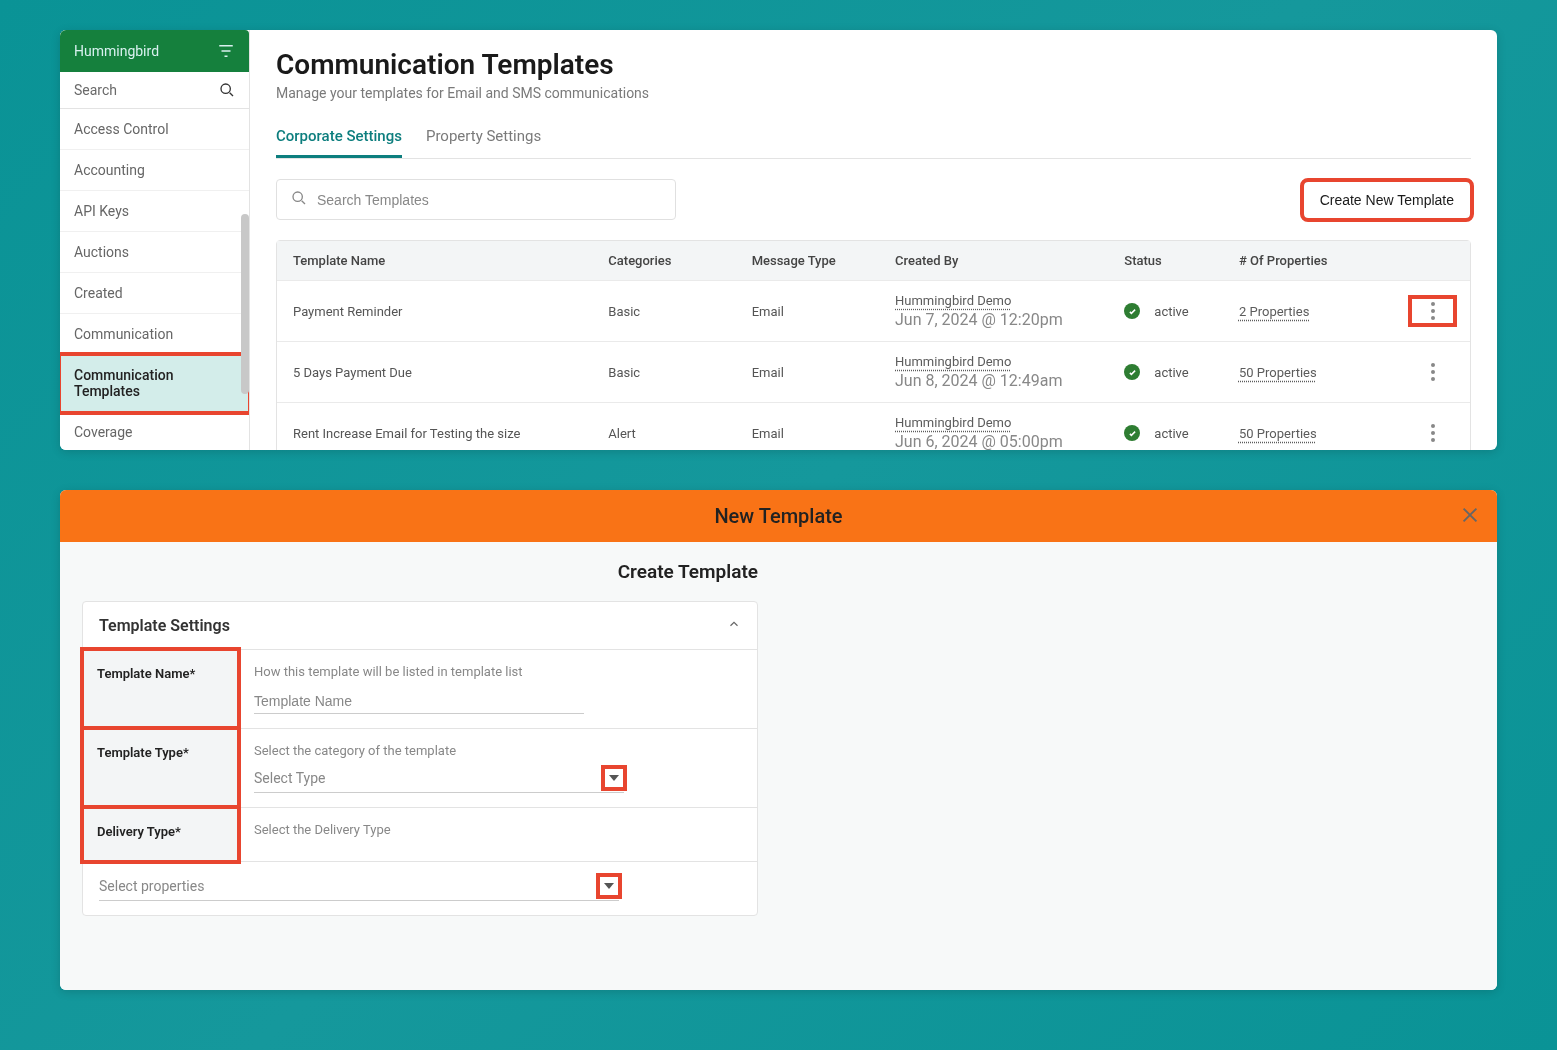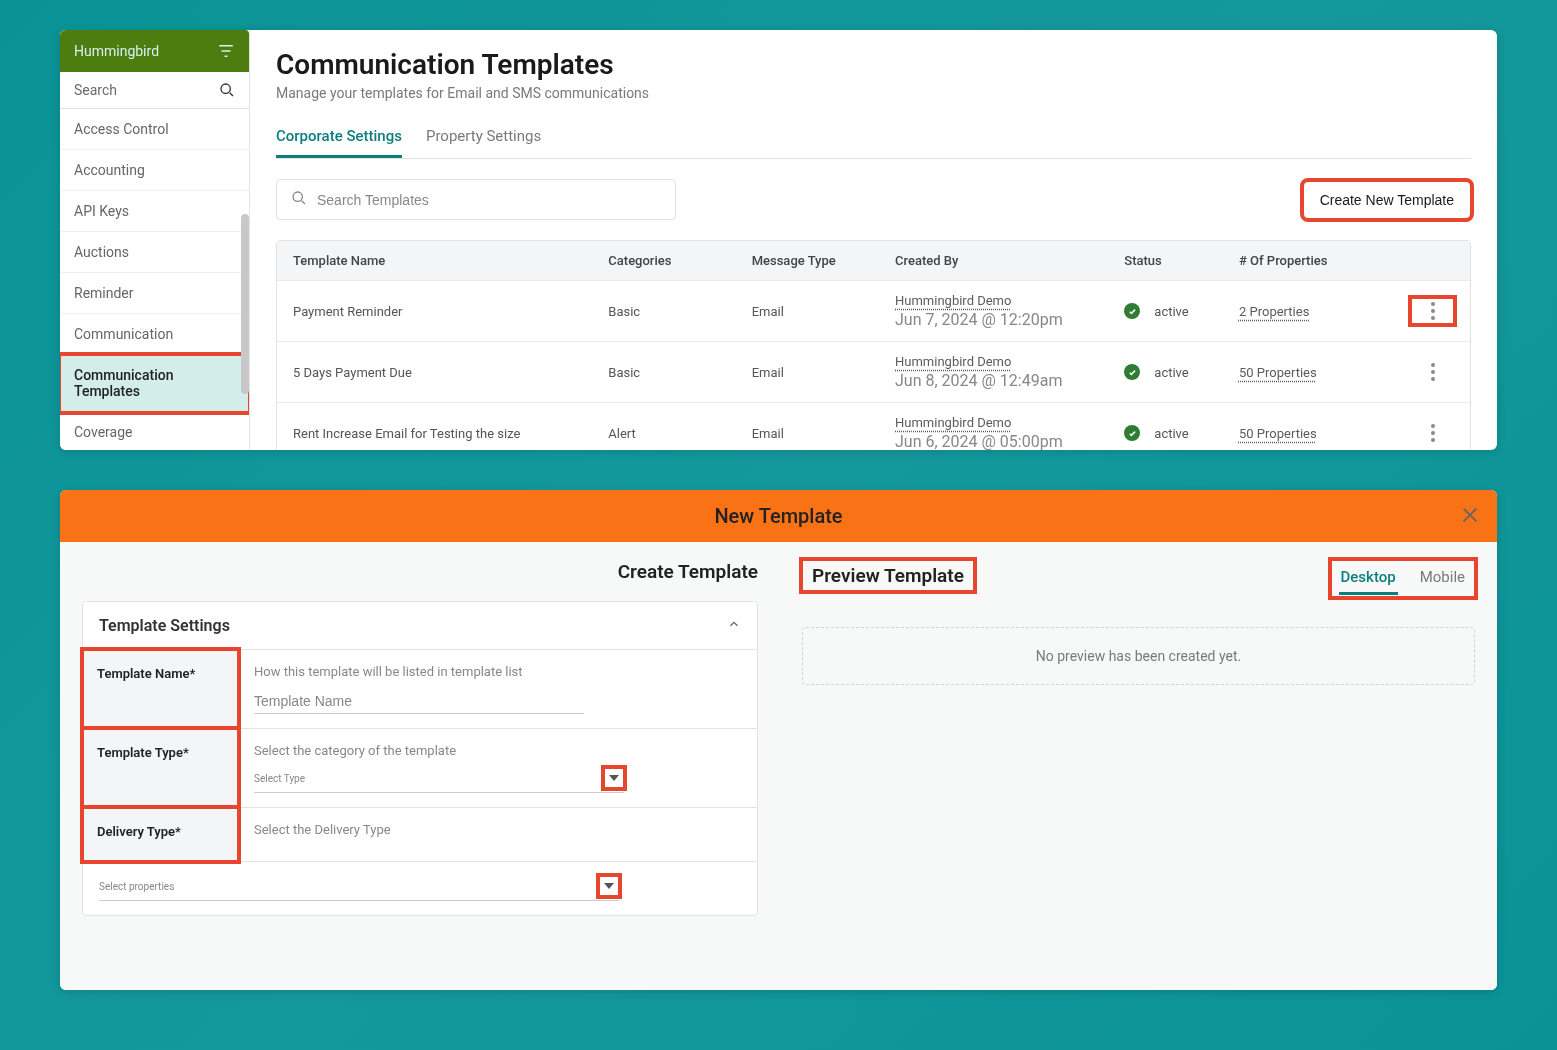--- a/index.html
+++ b/index.html
@@ -14,21 +14,21 @@
 }
 .panel {
   background: #fff;
   border-radius: 6px;
   box-shadow: 0 2px 10px rgba(0,0,0,0.15);
   overflow: hidden;
 }
 .top-panel { display: flex; height: 420px; margin-bottom: 40px; }
 .sidebar { width: 190px; border-right: 1px solid #e3e3e3; display: flex; flex-direction: column; background: #fff; position: relative; }
 .sidebar-header {
-  background: #4d7c0f;
+  background: #15803d;
   color: #d9f1f0;
   padding: 12px 14px;
   display: flex;
   align-items: center;
   justify-content: space-between;
   border-radius: 4px 4px 0 0;
 }
 .sidebar-header-title { font-size: 14px; }
 .filter-icon { width: 18px; height: 18px; display: flex; align-items: center; justify-content: center; }
 .sidebar-search {
@@ -149,21 +149,21 @@
 .setting-hint { color: #888; font-size: 13px; margin-bottom: 10px; }
 .setting-input {
   width: 330px; border: none; border-bottom: 1px solid #ccc;
   font-size: 14px; padding: 4px 0; outline: none; color: #333;
 }
 .setting-input::placeholder { color: #888; }
 .select-line {
   display: flex; justify-content: space-between; align-items: center;
   width: 370px; border-bottom: 1px solid #ccc; padding-bottom: 4px;
 }
-.select-text { color: #888; font-size: 10px; }
+.select-text { color: #888; font-size: 14px; }
 .select-wide { width: 520px; }
 .caret-btn {
   width: 20px; height: 20px; display: flex; align-items: center; justify-content: center;
   background: #fff; border: 1px solid #ccc; cursor: pointer;
 }
 .caret-btn.nobord { border: none; }
 .caret { width: 0; height: 0; border-left: 5px solid transparent; border-right: 5px solid transparent; border-top: 6px solid #555; }
 
 .preview-tabs { display: flex; gap: 20px; }
 .preview-tab { padding: 6px 2px; font-size: 15px; color: #7a7a7a; cursor: pointer; }
@@ -195,21 +195,21 @@
             <circle cx="10" cy="10" r="7"></circle>
             <path d="M21 21l-5-5"></path>
           </svg>
       </span>
     </div>
     <div class="sidebar-items">
       <div class="sidebar-item">Access Control</div>
       <div class="sidebar-item">Accounting</div>
       <div class="sidebar-item">API Keys</div>
       <div class="sidebar-item">Auctions</div>
-      <div class="sidebar-item">Reminder</div>
+      <div class="sidebar-item">Created</div>
       <div class="sidebar-item">Communication</div>
       <div class="sidebar-item active highlight-box">Communication Templates</div>
       <div class="sidebar-item">Coverage</div>
       <div class="sidebar-scrollbar"></div>
     </div>
   </div>
 
   <div class="main-area">
     <div class="page-title">Communication Templates</div>
     <div class="page-subtitle">Manage your templates for Email and SMS communications</div>
@@ -382,24 +382,14 @@
               <span class="select-text">Select properties</span>
               <span class="caret-btn nobord highlight-box">
                   <span class="caret"></span>
                 </span>
             </div>
           </div>
         </div>
       </div>
     </div>
 
-    <div class="right-col">
-      <div class="preview-heading-row">
-        <span class="section-heading highlight-box" style="padding:4px 10px">Preview Template</span>
-        <div class="preview-tabs highlight-box" style="padding:2px 8px">
-          <div class="preview-tab active">Desktop</div>
-          <div class="preview-tab">Mobile</div>
-        </div>
-      </div>
-      <div class="preview-box">No preview has been created yet.</div>
-    </div>
   </div>
 </div>
 
 </body></html>

